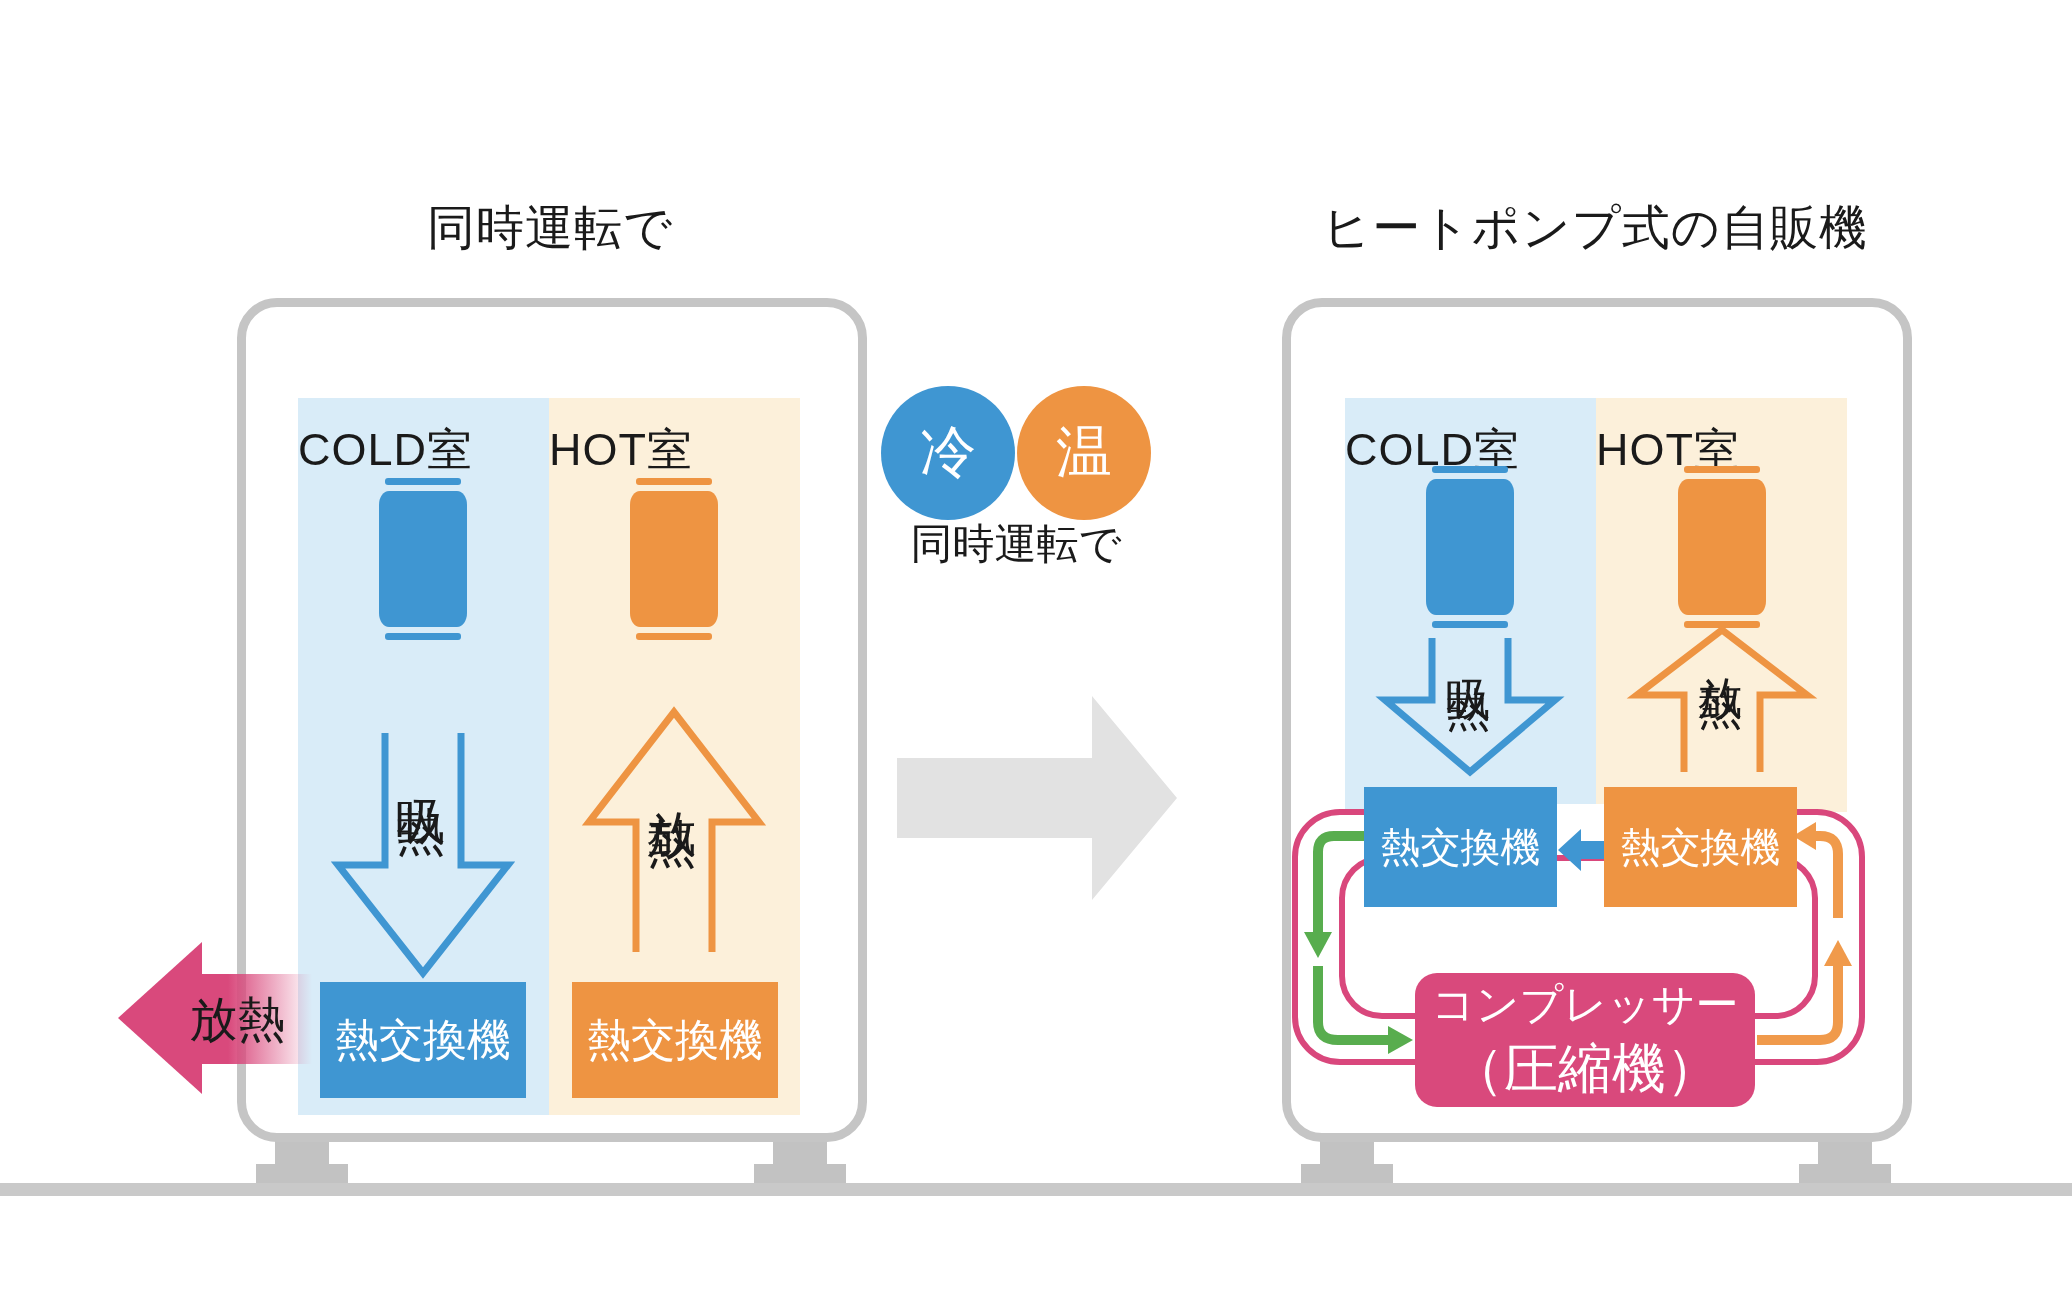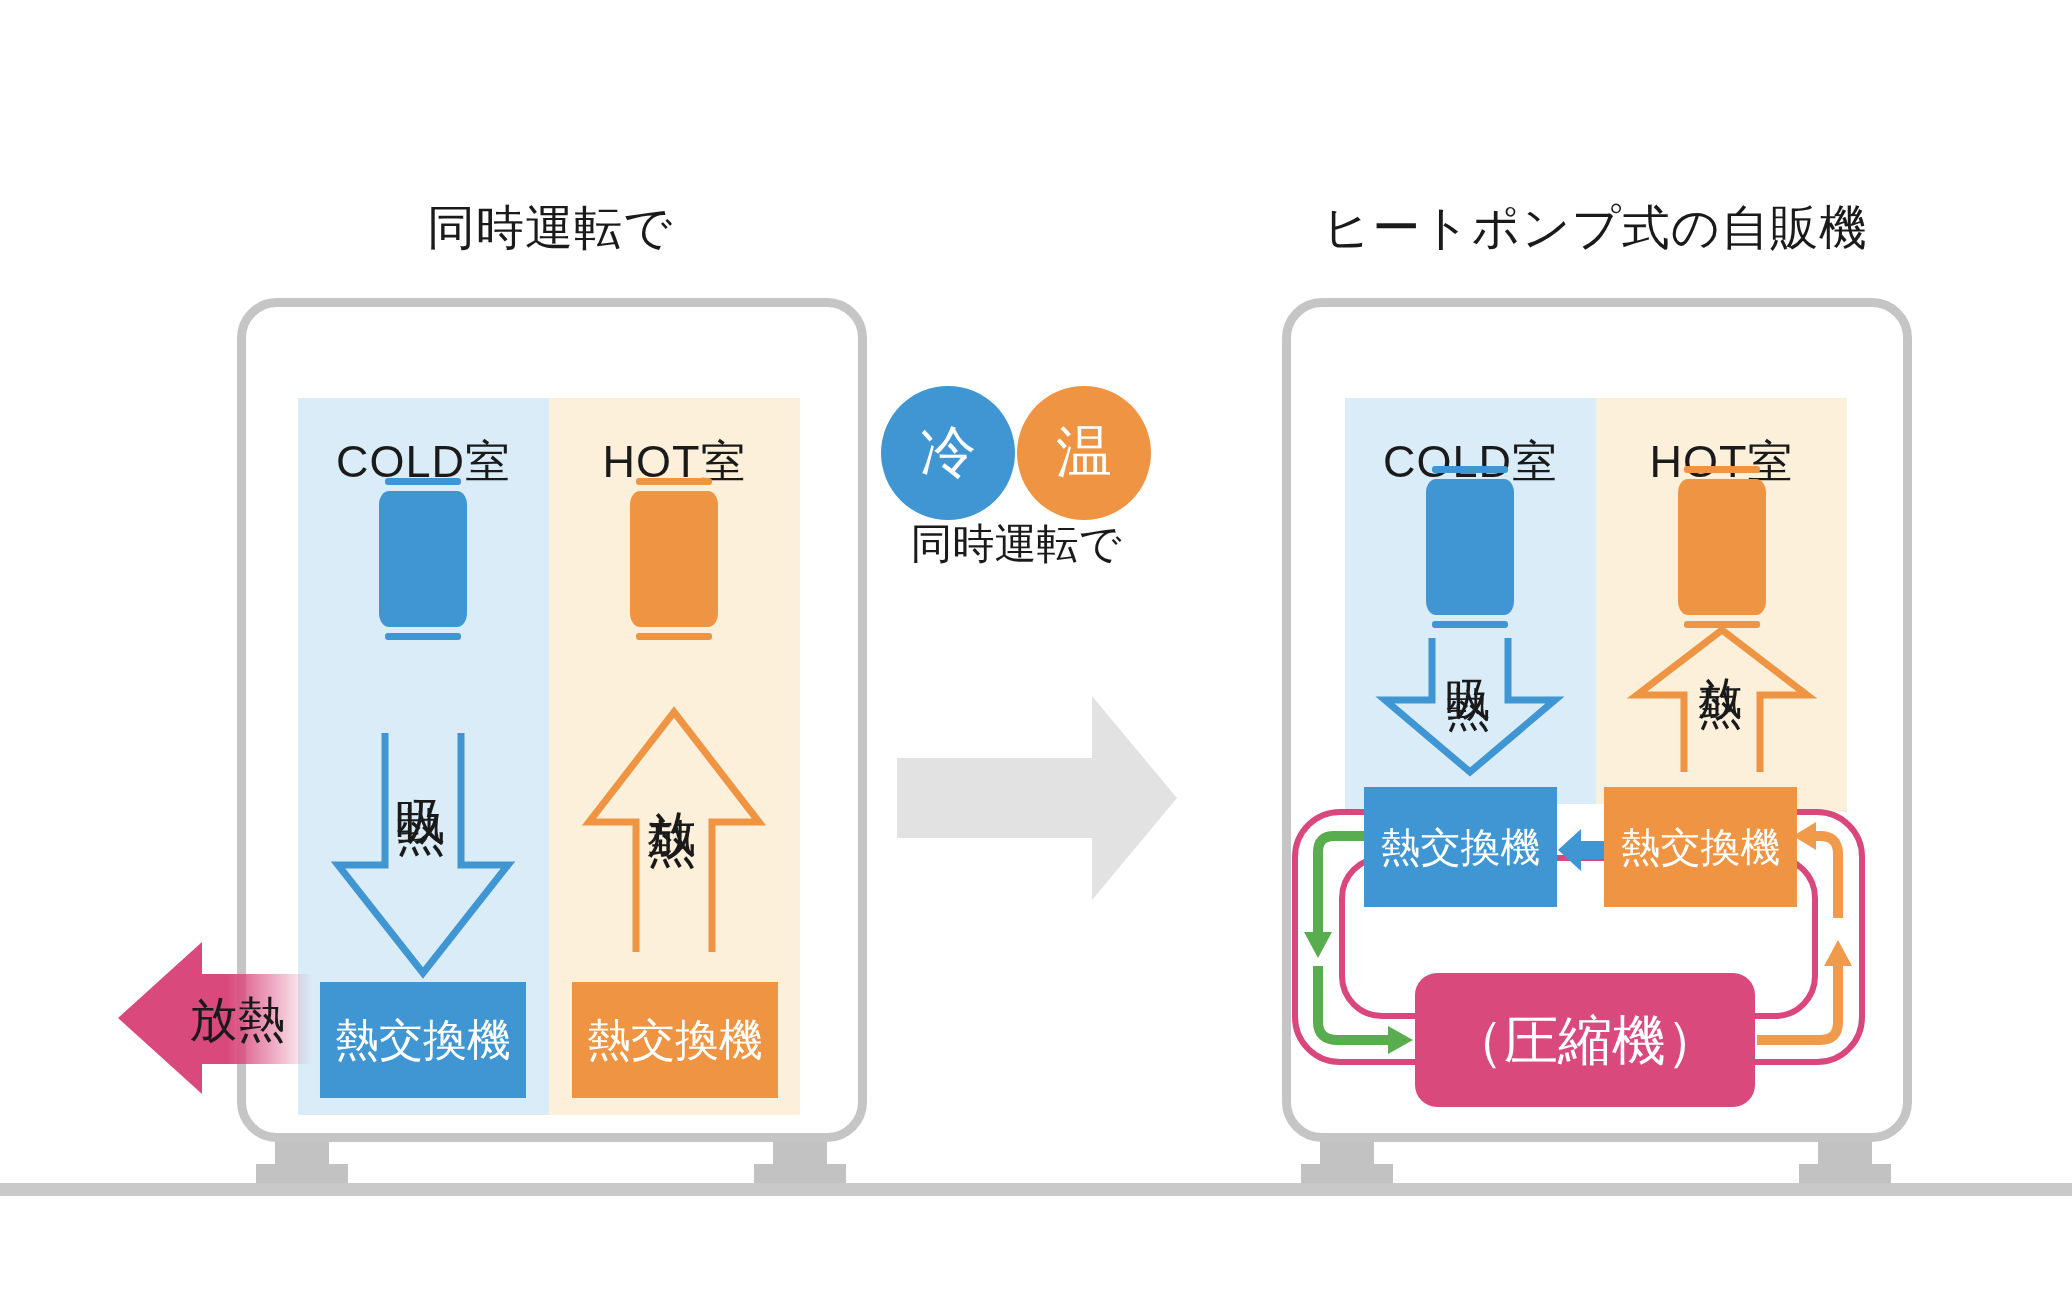--- a/index.html
+++ b/index.html
@@ -19,21 +19,21 @@
   #left-machine{left:237px;}
   #right-machine{left:1282px;}
   .foot-top{width:54px;height:28px;background:#c2c2c2;top:1140px;z-index:0;}
   .foot-base{width:92px;height:22px;background:#c2c2c2;top:1164px;z-index:0;}
   #ground-line{left:0;top:1183px;width:2072px;height:13px;background:#c9c9c9;z-index:1;}
   .room{top:398px;z-index:2;}
   .room.cold{background:#d9ecf8;}
   .room.hot{background:#fcf0da;}
   .tall{height:717px;}
   .short{height:414px;}
-  .room-header{top:432px;width:251px;text-align:center;font-size:45px;font-weight:500;z-index:3;letter-spacing:1px;}
+  .room-header{top:420px;width:251px;text-align:left;font-size:45px;font-weight:500;z-index:3;letter-spacing:1px;}
   .can{z-index:3;}
   .can .lid,.can .base{position:absolute;left:6px;width:76px;height:7px;border-radius:3px;}
   .can .body{position:absolute;left:0;top:13px;width:88px;height:136px;border-radius:10px/14px;}
   .can .lid{top:0;}
   .can .base{top:155px;}
   .can.blue .lid,.can.blue .base,.can.blue .body{background:#3f96d2;}
   .can.orange .lid,.can.orange .base,.can.orange .body{background:#ee9442;}
   .v-label{writing-mode:vertical-rl;text-orientation:upright;font-weight:500;z-index:6;letter-spacing:6px;}
   .hx-box{z-index:5;display:flex;align-items:center;justify-content:center;color:#ffffff;font-weight:500;}
   .hx-box.blue{background:#3f96d2;}
@@ -160,20 +160,21 @@
     <span>熱交換機</span>
   </div>
   <div class="abs hx-box blue hx-small" style="left:1364px;">
     <span>熱交換機</span>
   </div>
   <div class="abs hx-box orange hx-small" style="left:1604px;">
     <span>熱交換機</span>
   </div>
 
   <div class="abs" id="compressor">
+    <div class="line1">コンプレッサー</div>
     <div class="line2">（圧縮機）</div>
   </div>
 
   <div class="abs badge" id="cold-badge">
     <span>冷</span>
   </div>
   <div class="abs badge" id="hot-badge">
     <span>温</span>
   </div>
   <div class="abs" id="center-caption">

